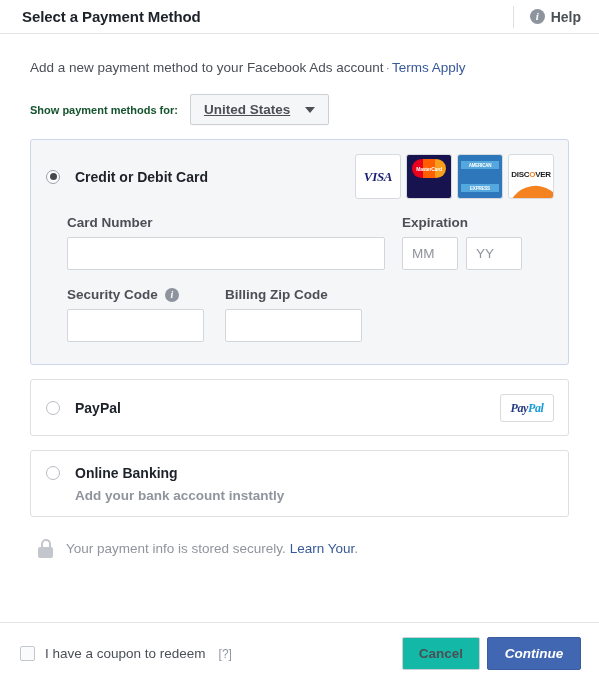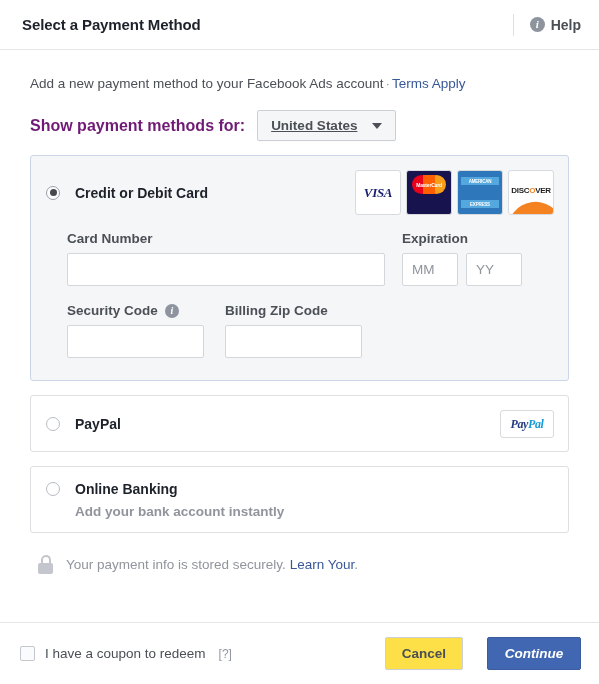--- a/index.html
+++ b/index.html
@@ -11,21 +11,21 @@
     height: 684px;
     background: #ffffff;
     font-family: "Liberation Sans", sans-serif;
     color: #1d2129;
     overflow: hidden;
     position: relative;
   }
 
   
   .header {
-    height: 50px;
+    height: 34px;
     box-sizing: border-box;
     border-bottom: 1px solid #e5e5e5;
     display: flex;
     align-items: center;
     padding: 0 18px 0 22px;
     background: #fff;
   }
   .header-title {
     font-size: 15px;
     font-weight: bold;
@@ -85,23 +85,23 @@
     cursor: pointer;
   }
 
   .country-row {
     display: flex;
     align-items: center;
     margin-top: 18px;
     gap: 12px;
   }
   .country-label {
-    font-size: 16px;
-    font-weight: bold;
-    color: #701a75;
+    font-size: 11px;
+    font-weight: bold;
+    color: #14532d;
   }
   .country-select {
     display: inline-flex;
     align-items: center;
     gap: 15px;
     background: #f5f6f7;
     border: 1px solid #ccd0d5;
     border-radius: 2px;
     padding: 7px 13px;
     font-size: 13.5px;
@@ -399,24 +399,24 @@
     font-family: "Liberation Sans", sans-serif;
     font-size: 13.5px;
     font-weight: bold;
     border-radius: 2px;
     padding: 8px 16px;
     cursor: pointer;
     box-sizing: border-box;
     border: 1px solid transparent;
   }
   .btn-cancel {
-    background: #fde047;
+    background: #14b8a6;
     border-color: #ccd0d5;
     color: #4b4f56;
-    margin-right: 24px;
+    margin-right: 7px;
     min-width: 76px;
   }
   .btn-primary {
     background: #4267b2;
     border-color: #3b5c9e;
     color: #ffffff;
     min-width: 94px;
     font-style: italic;
   }
 </style>

